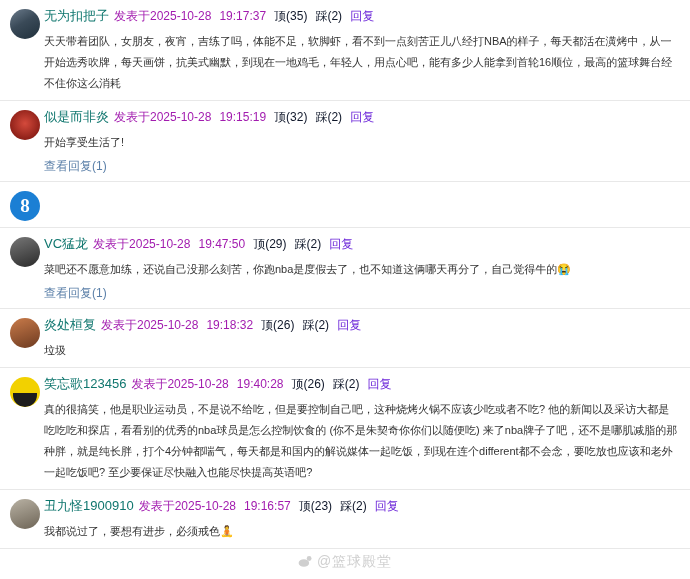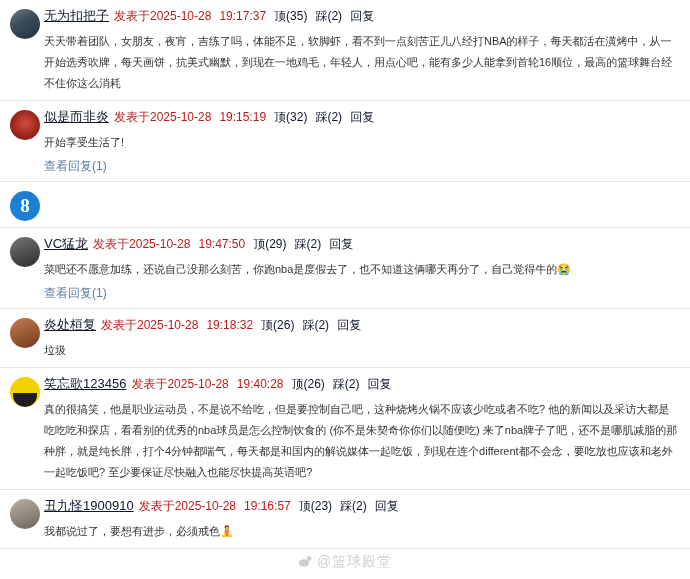--- a/index.html
+++ b/index.html
@@ -70,40 +70,39 @@
   .body {
     flex: 1 1 auto;
     min-width: 0;
   }
   .meta {
     line-height: 17px;
     white-space: nowrap;
     overflow: hidden;
   }
   .uname {
-    color: #0f172a;
+    color: #0f766e;
     font-size: 13px;
     margin-right: 5px;
     cursor: pointer;
-    text-decoration: underline;
   }
   .time {
-    color: #b91c1c;
+    color: #a21caf;
     font-size: 12px;
     margin-right: 8px;
     text-align: center;
   }
   .act {
     color: #0f172a;
     font-size: 12px;
     margin-right: 8px;
     cursor: pointer;
   }
   .reply-link {
-    color: #0f172a;
+    color: #6d28d9;
     font-size: 12px;
     cursor: pointer;
   }
   .text {
     margin-top: 6px;
     font-size: 11px;
     line-height: 21px;
     color: #333333;
     word-break: break-all;
   }

